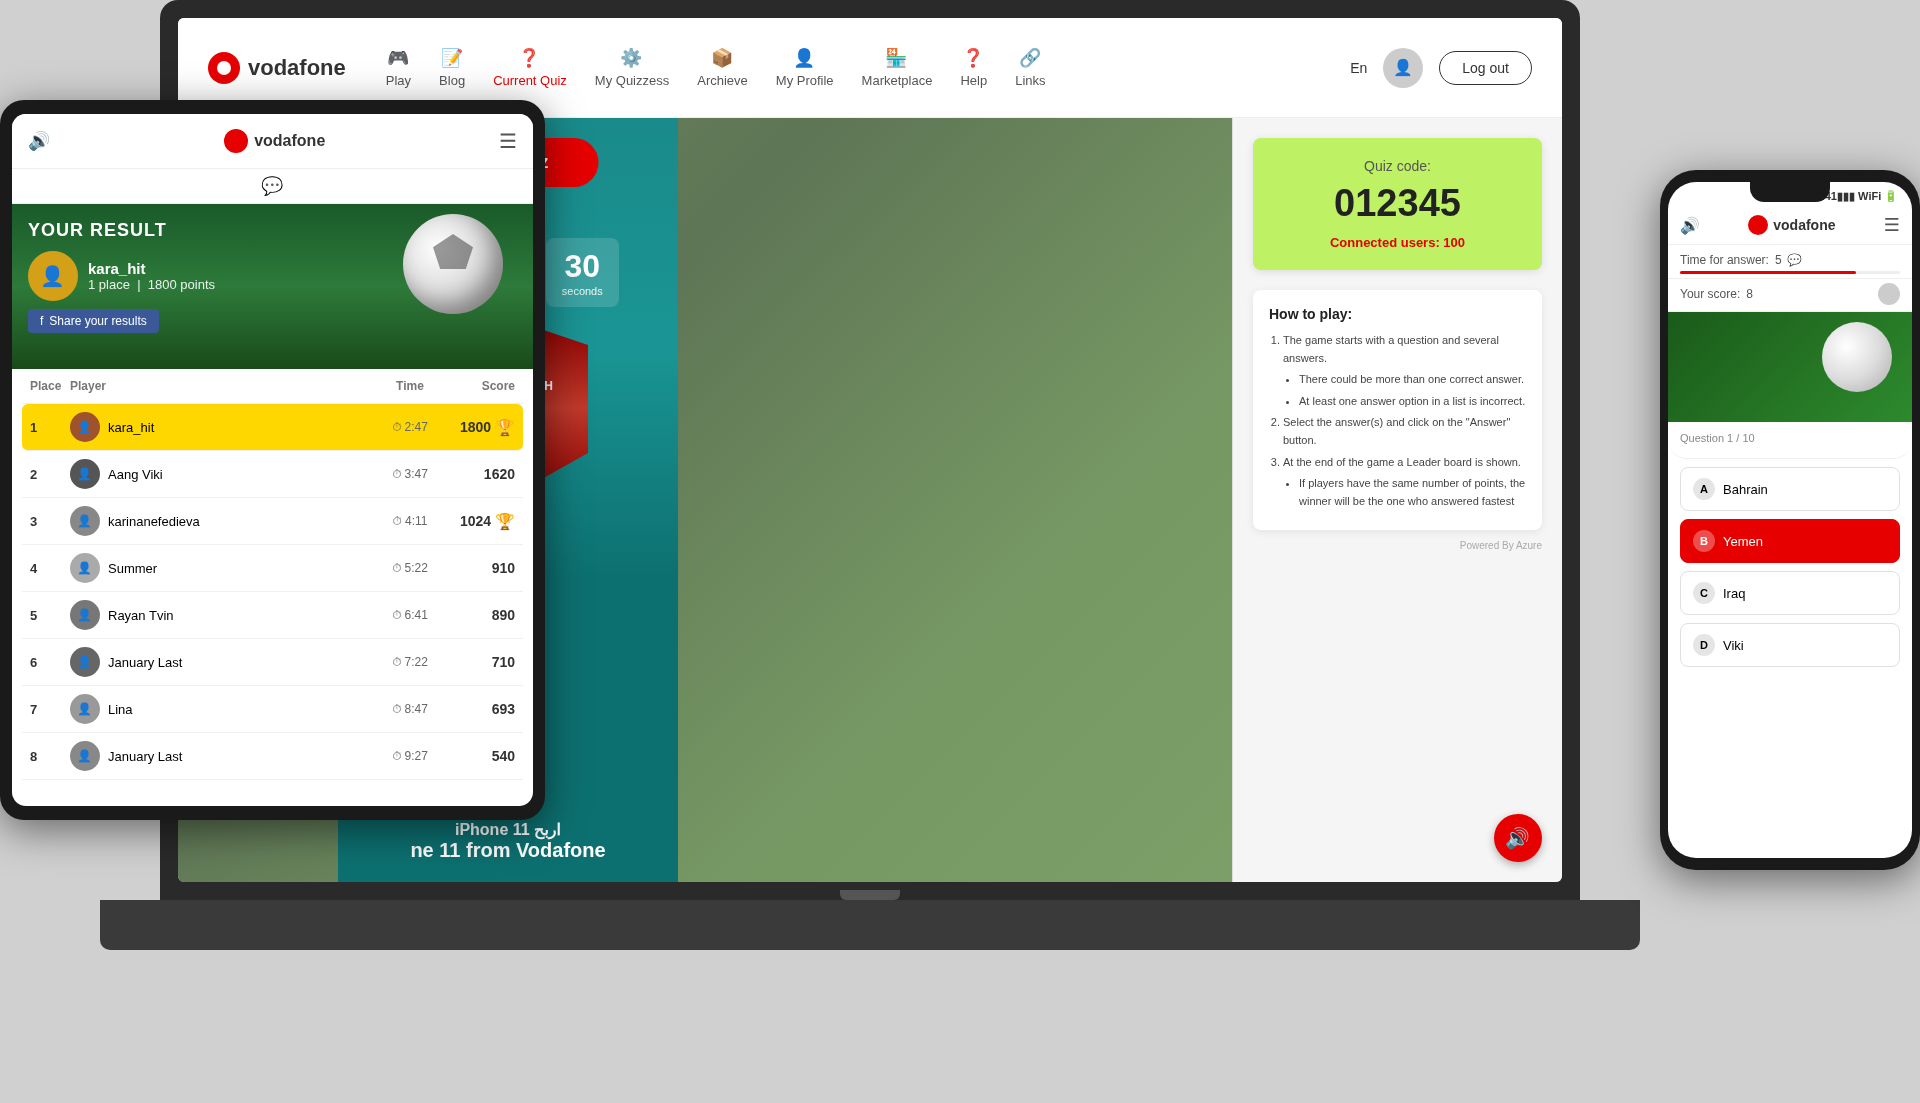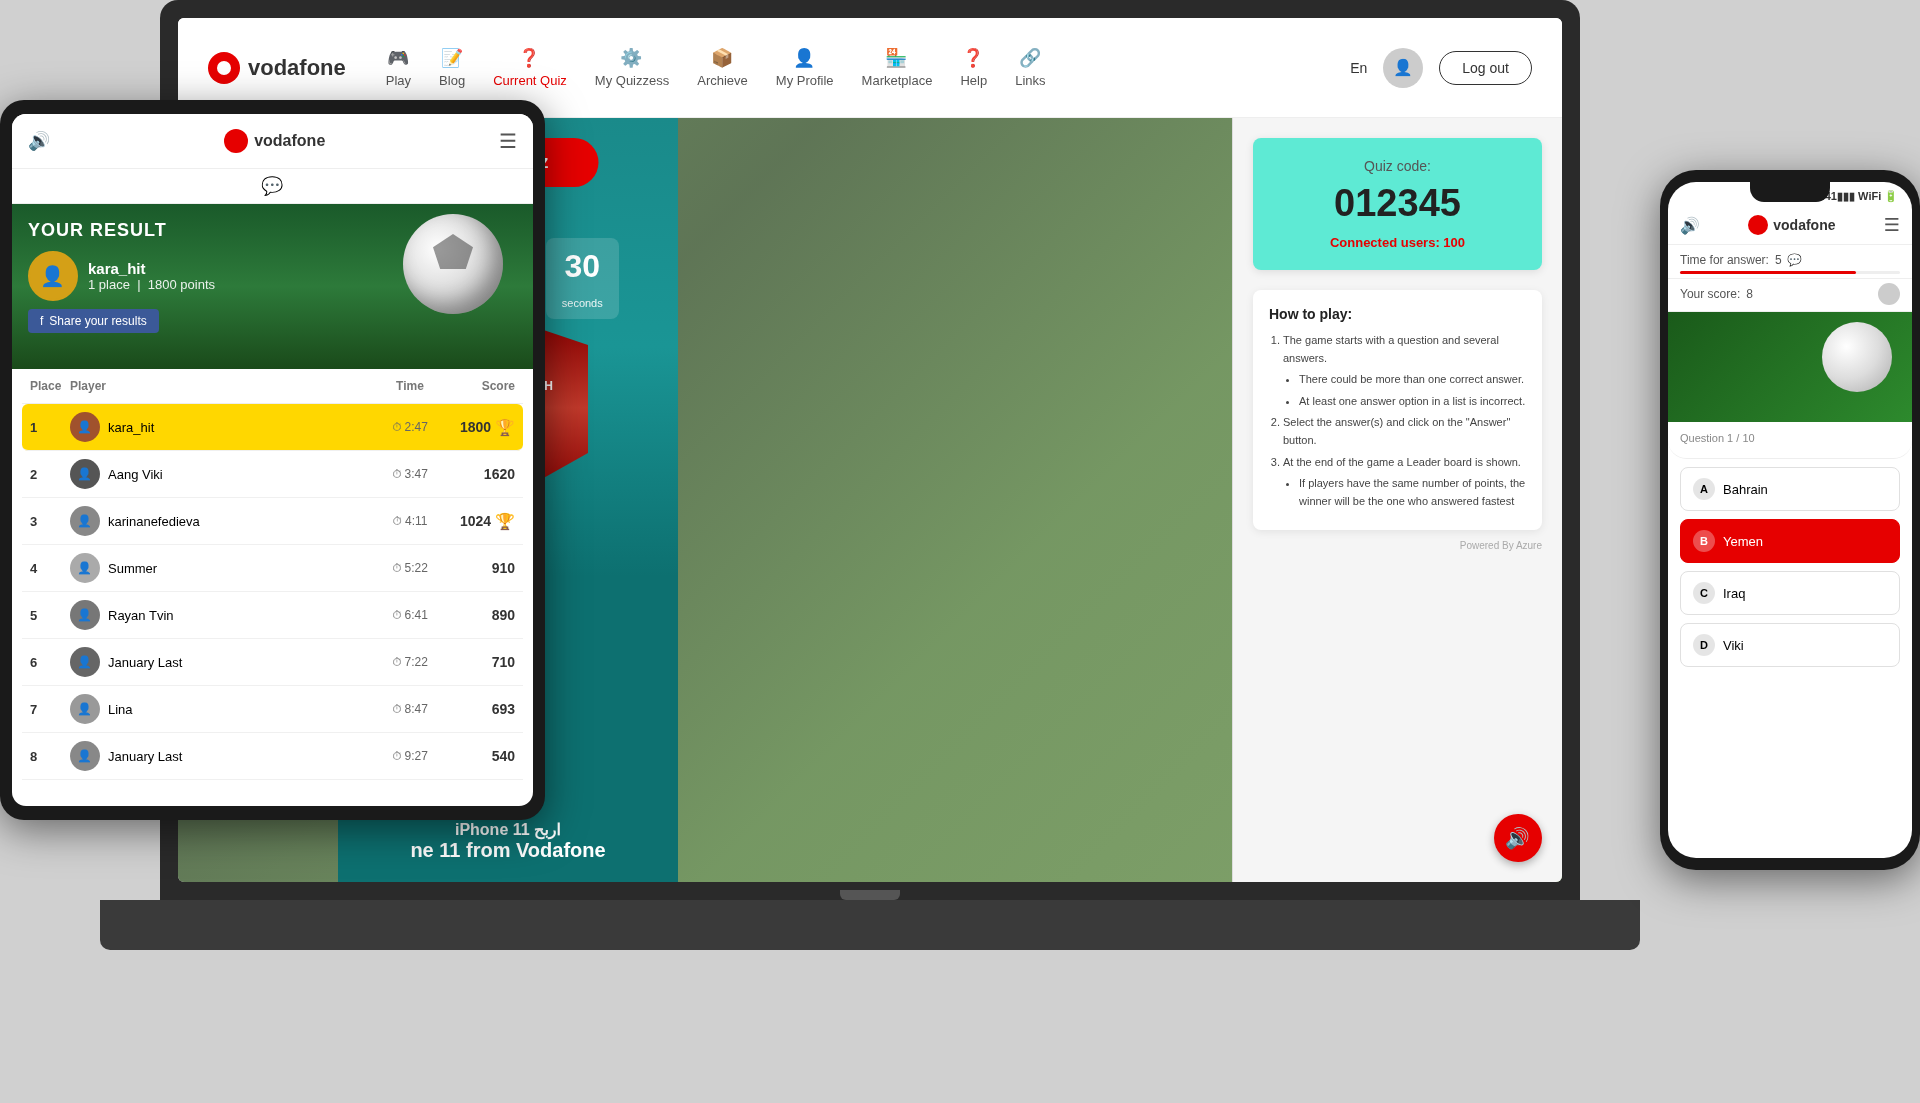--- a/index.html
+++ b/index.html
@@ -209,21 +209,20 @@
       color: white;
     }
     .countdown-box {
       display: flex;
       flex-direction: column;
       align-items: center;
       background: rgba(255,255,255,0.15);
       border-radius: 8px;
       padding: 10px 16px;
       min-width: 70px;
-      gap: 12px;
     }
     .countdown-num {
       font-size: 32px;
       font-weight: bold;
     }
     .countdown-label {
       font-size: 11px;
       opacity: 0.9;
     }
     .fan-badge {
@@ -281,21 +280,21 @@
     .quiz-code-panel {
       position: absolute;
       right: 0;
       top: 0;
       width: 330px;
       height: 100%;
       background: #f5f5f5;
       border-left: 1px solid #ddd;
     }
     .quiz-code-card {
-      background: #5eead4;
+      background: #bef264;
       margin: 20px;
       border-radius: 8px;
       padding: 20px;
       text-align: center;
       box-shadow: 0 2px 8px rgba(0,0,0,0.1);
     }
     .quiz-code-label {
       font-size: 14px;
       color: #555;
       margin-bottom: 8px;

